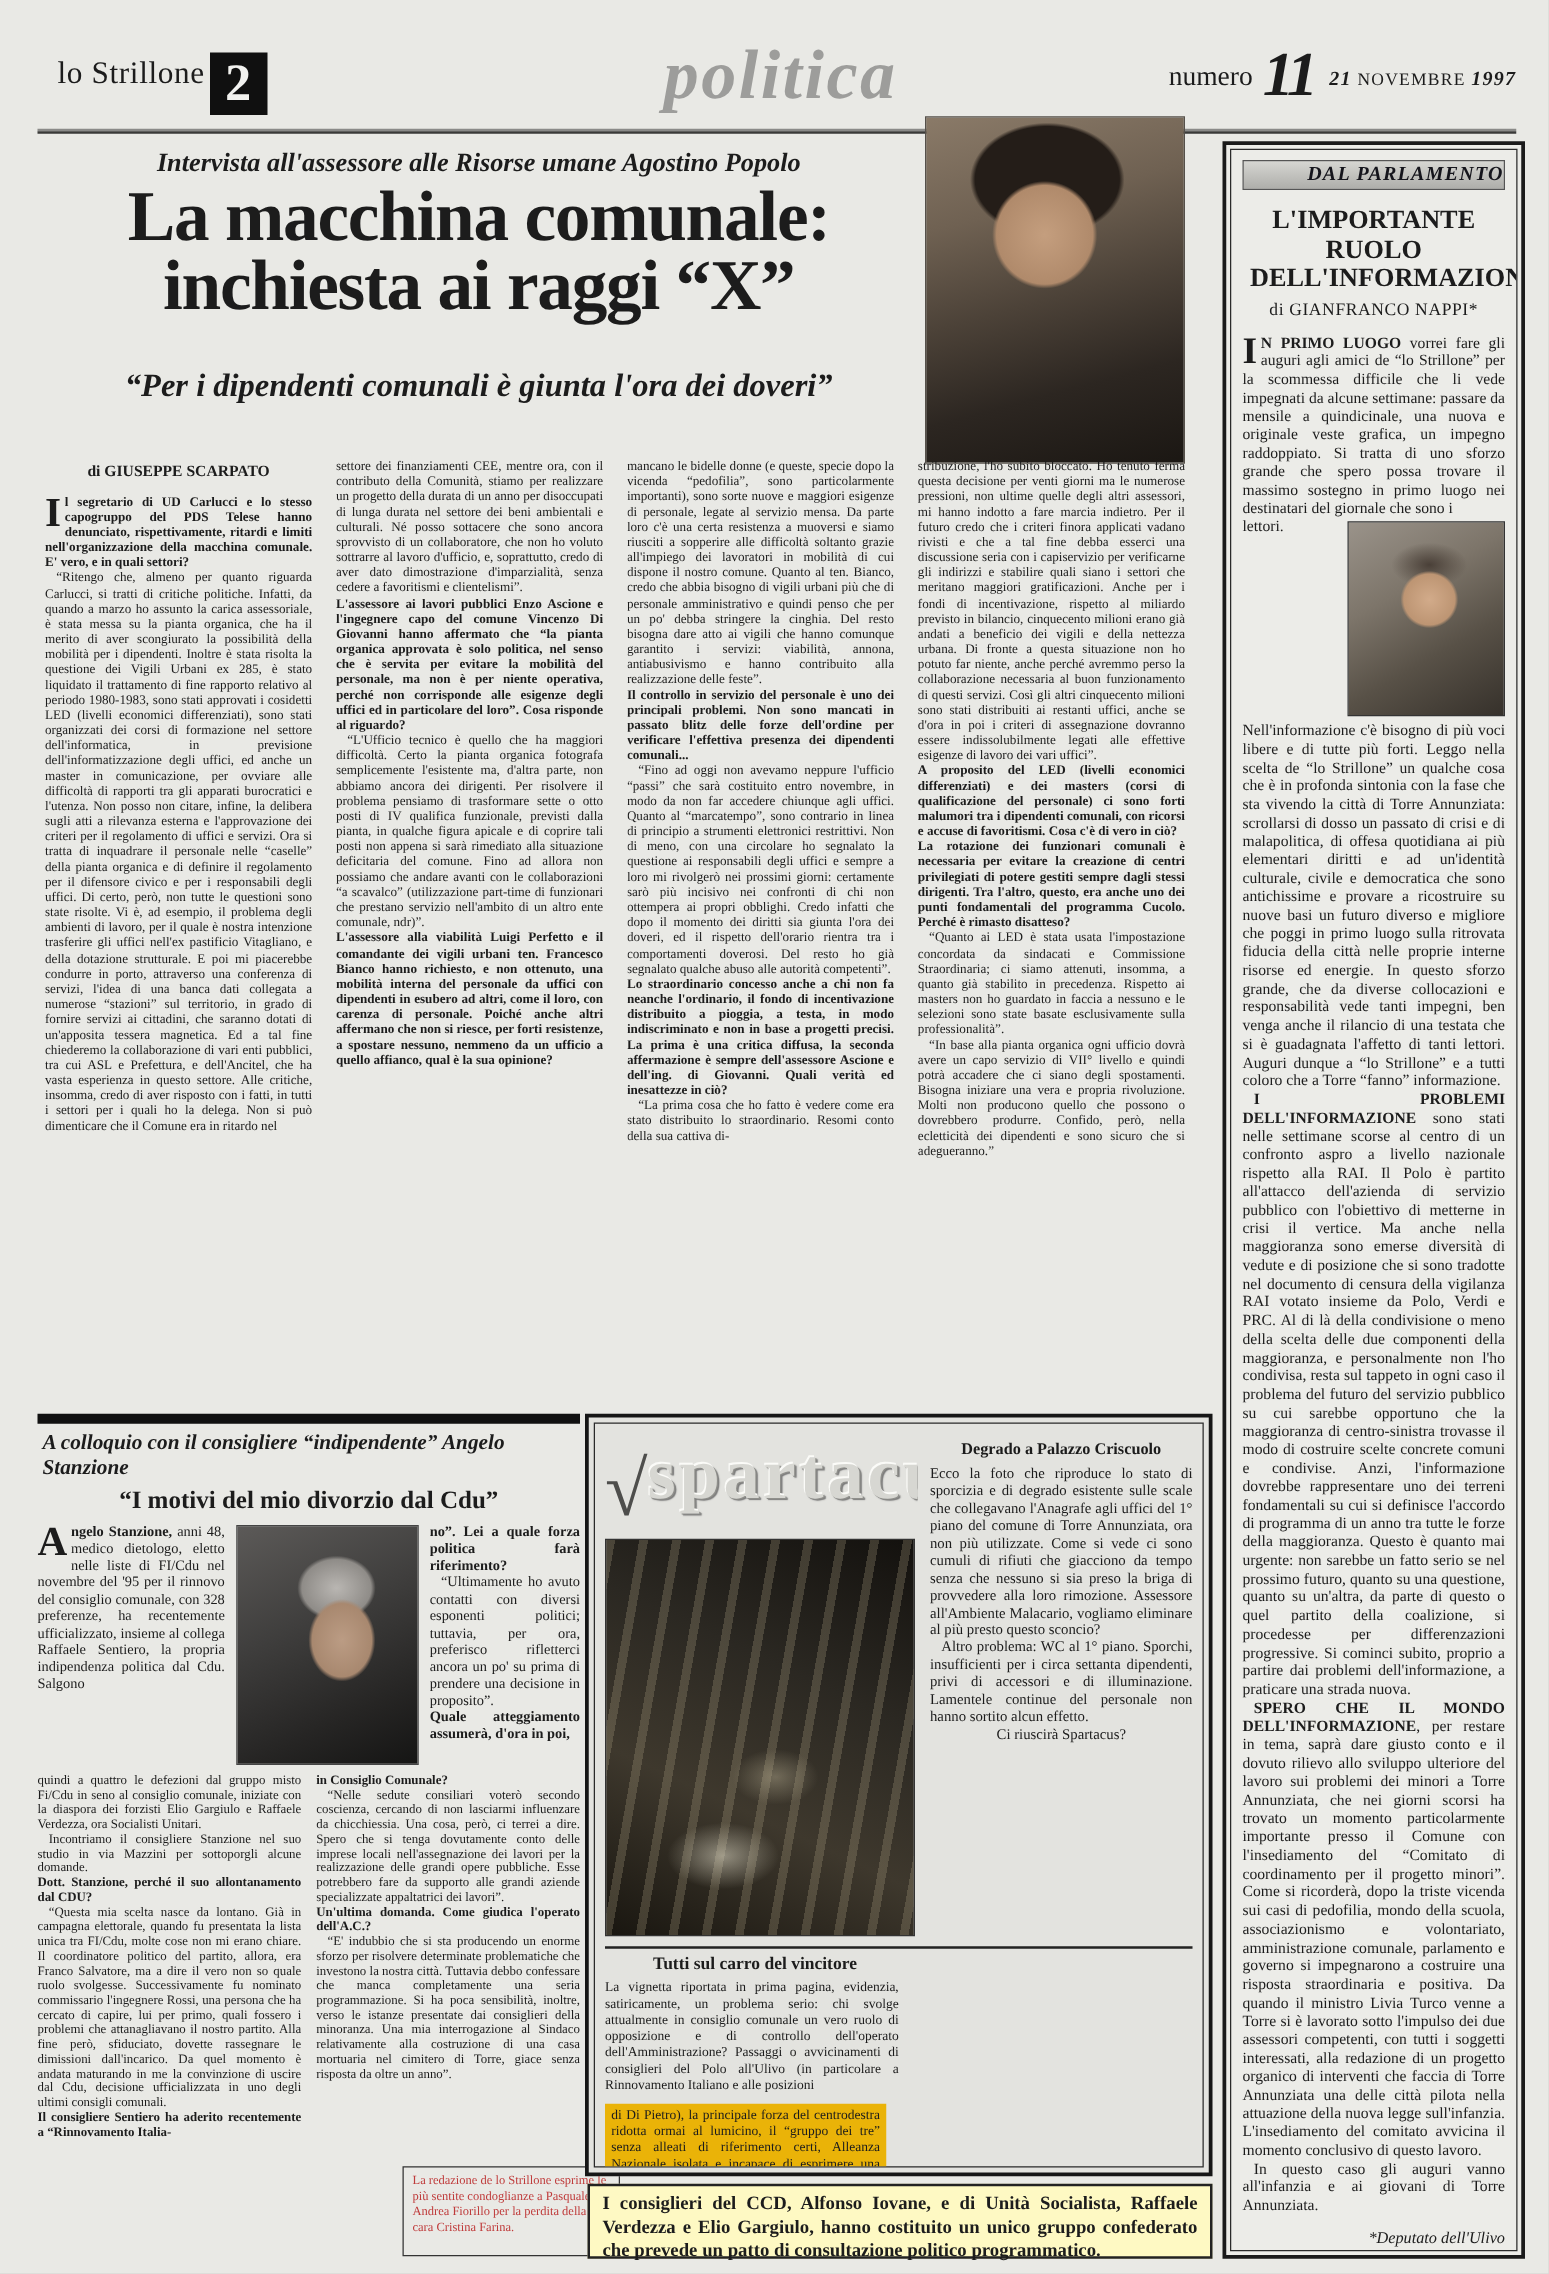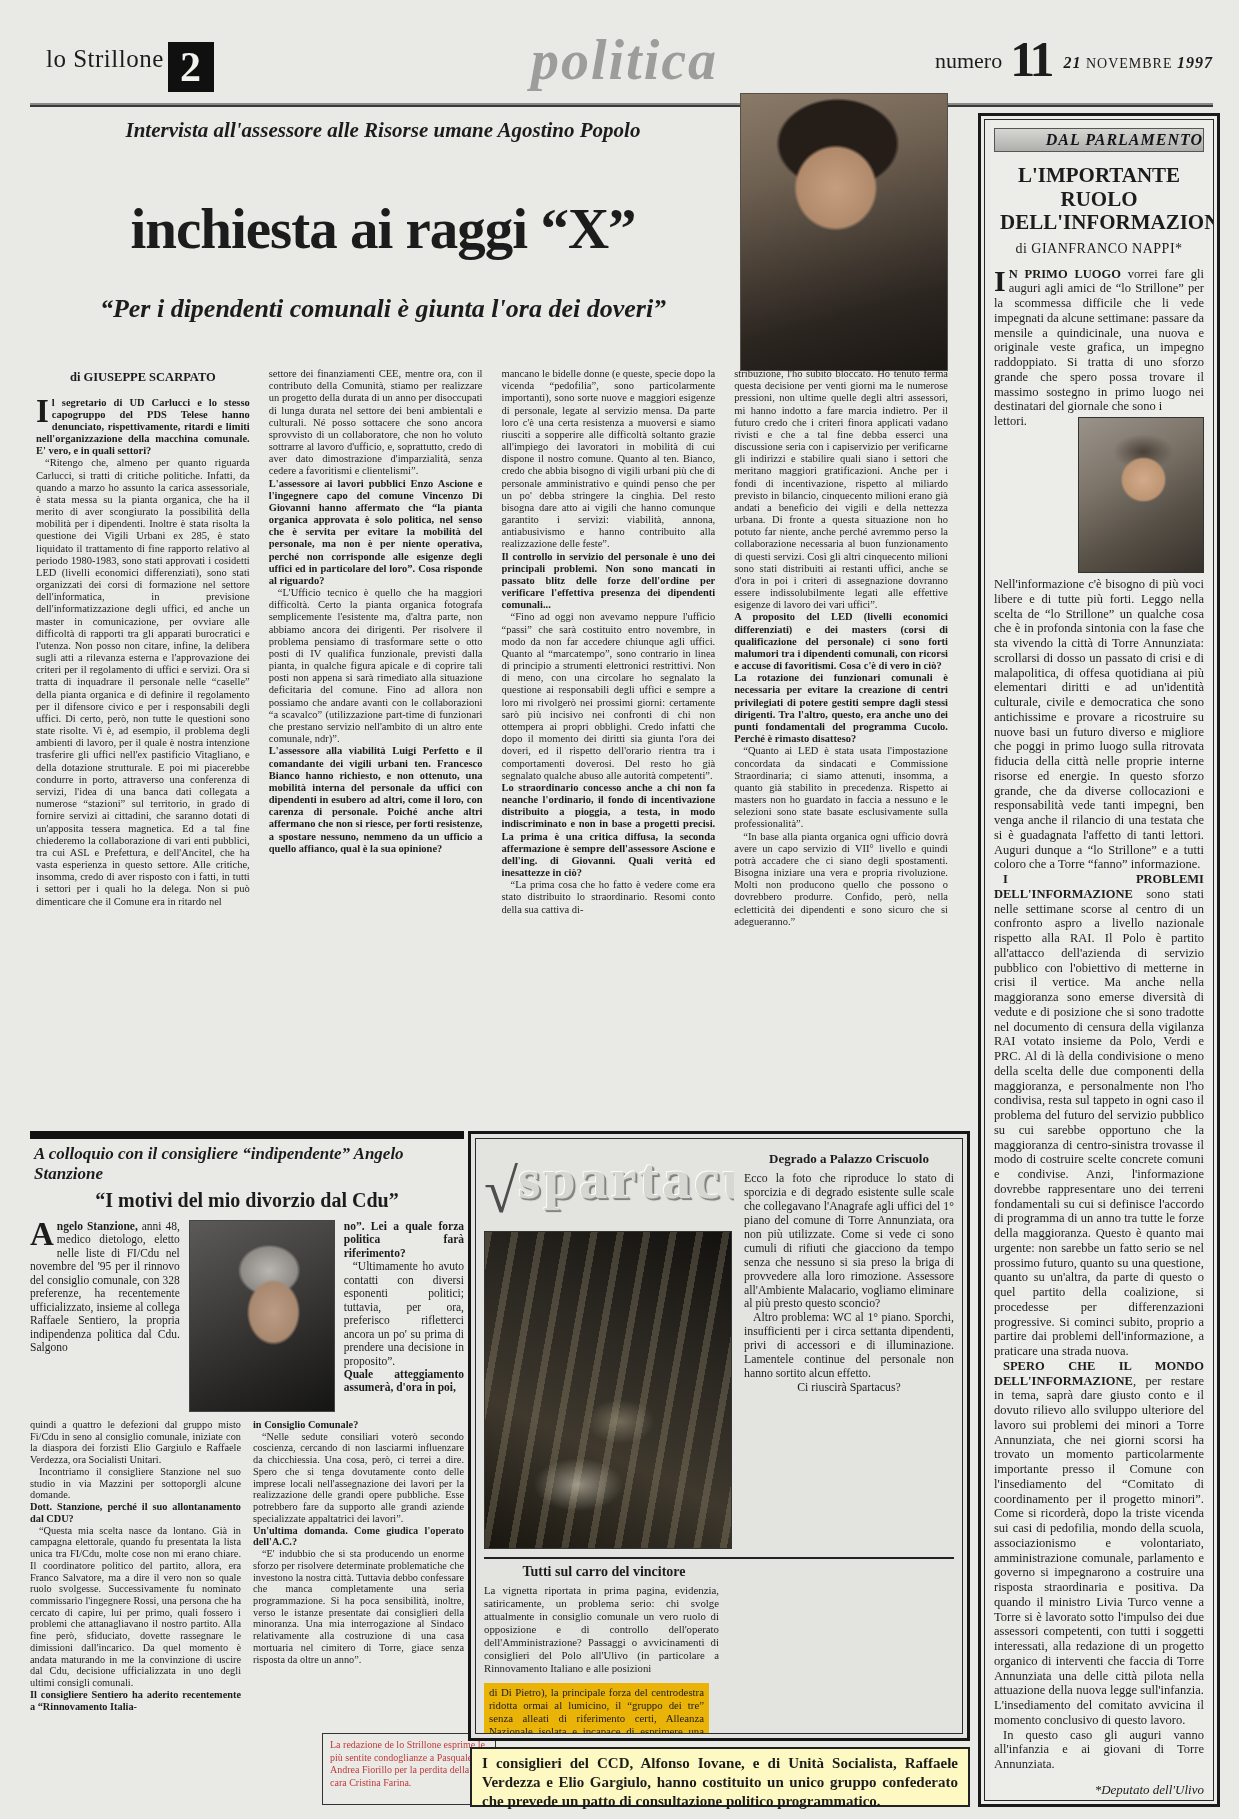--- a/index.html
+++ b/index.html
@@ -9,21 +9,21 @@
 
   
   .masthead{position:absolute;left:36px;right:26px;top:20px;height:80px;}
   .brand{position:absolute;left:10px;bottom:8px;font-size:25px;letter-spacing:.5px;}
   .brand-num{display:inline-block;vertical-align:-14px;margin-left:4px;width:46px;height:50px;
              background:#101010;color:#f2f2ef;font-size:42px;font-weight:bold;text-align:center;line-height:50px;}
   .section-title{position:absolute;left:50%;transform:translateX(-50%);top:8px;
                  font-size:56px;font-weight:bold;font-style:italic;color:#9d9d9b;letter-spacing:2px;}
   .issue{position:absolute;right:0;bottom:12px;white-space:nowrap;}
   .issue-label{font-size:22px;}
-  .issue-num{font-size:50px;font-weight:bold;vertical-align:-8px;letter-spacing:-3px;margin:0 8px 0 4px;}
+  .issue-num{font-size:50px;font-weight:bold;font-style:italic;vertical-align:-8px;letter-spacing:-3px;margin:0 8px 0 4px;}
   .issue-date{font-size:14px;letter-spacing:1px;margin-top:36px;}
   .issue-date b.it{font-style:italic;font-size:16px;}
   .masthead-rule{position:absolute;left:30px;right:26px;top:103px;height:4px;
                  border-top:2px solid #8a8a88;border-bottom:2px solid #3a3a38;}
 
   
   .main{position:absolute;left:36px;top:112px;width:912px;height:1018px;}
   .kicker{position:absolute;left:0;top:6px;width:694px;text-align:center;
           font-size:21px;font-weight:bold;font-style:italic;}
   .headline{position:absolute;left:0;top:34px;width:694px;margin:0;text-align:center;
@@ -129,21 +129,21 @@
         <b class="it" data-name="issue-date-day">21</b>
         <span data-name="issue-date-month">NOVEMBRE</span>
         <b class="it" data-name="issue-date-year">1997</b>
       </span>
     </div>
   </header>
   <div class="masthead-rule" data-name="masthead-divider"></div>
 
   <section class="main" data-name="main-article">
     <div class="kicker" data-name="main-article-kicker">Intervista all'assessore alle Risorse umane Agostino Popolo</div>
-    <h1 class="headline" data-name="main-article-headline"><br><span data-name="headline-line2">inchiesta ai raggi “X”</span></h1>
+    <h1 class="headline" data-name="main-article-headline"><span data-name="headline-line1">La macchina comunale:</span><br><span data-name="headline-line2">inchiesta ai raggi “X”</span></h1>
     <div class="subhead" data-name="main-article-subhead">“Per i dipendenti comunali è giunta l'ora dei doveri”</div>
     <div class="photo photo-popolo" data-name="photo-agostino-popolo"></div>
     <div class="cols" data-name="main-article-columns">
       <div class="col" data-name="article-column-1">
         <div class="byline" data-name="byline">di GIUSEPPE SCARPATO</div>
         <div>
             <p class="para q" data-name="paragraph"><span class="dc" data-name="drop-cap">I</span>l segretario di UD Carlucci e lo stesso capogruppo del PDS Telese hanno denunciato, rispettivamente, ritardi e limiti nell'organizzazione della macchina comunale. E' vero, e in quali settori?</p>
             <p class="para" data-name="paragraph">“Ritengo che, almeno per quanto riguarda Carlucci, si tratti di critiche politiche. Infatti, da quando a marzo ho assunto la carica assessoriale, è stata messa su la pianta organica, che ha il merito di aver scongiurato la possibilità della mobilità per i dipendenti. Inoltre è stata risolta la questione dei Vigili Urbani ex 285, è stato liquidato il trattamento di fine rapporto relativo al periodo 1980-1983, sono stati approvati i cosidetti LED (livelli economici differenziati), sono stati organizzati dei corsi di formazione nel settore dell'informatica, in previsione dell'informatizzazione degli uffici, ed anche un master in comunicazione, per ovviare alle difficoltà di rapporti tra gli apparati burocratici e l'utenza. Non posso non citare, infine, la delibera sugli atti a rilevanza esterna e l'approvazione dei criteri per il regolamento di uffici e servizi. Ora si tratta di inquadrare il personale nelle “caselle” della pianta organica e di definire il regolamento per il difensore civico e per i responsabili degli uffici. Di certo, però, non tutte le questioni sono state risolte. Vi è, ad esempio, il problema degli ambienti di lavoro, per il quale è nostra intenzione trasferire gli uffici nell'ex pastificio Vitagliano, e della dotazione strutturale. E poi mi piacerebbe condurre in porto, attraverso una conferenza di servizi, l'idea di una banca dati collegata a numerose “stazioni” sul territorio, in grado di fornire servizi ai cittadini, che saranno dotati di un'apposita tessera magnetica. Ed a tal fine chiederemo la collaborazione di vari enti pubblici, tra cui ASL e Prefettura, e dell'Ancitel, che ha vasta esperienza in questo settore. Alle critiche, insomma, credo di aver risposto con i fatti, in tutti i settori per i quali ho la delega. Non si può dimenticare che il Comune era in ritardo nel</p>
           </div>
       </div>

